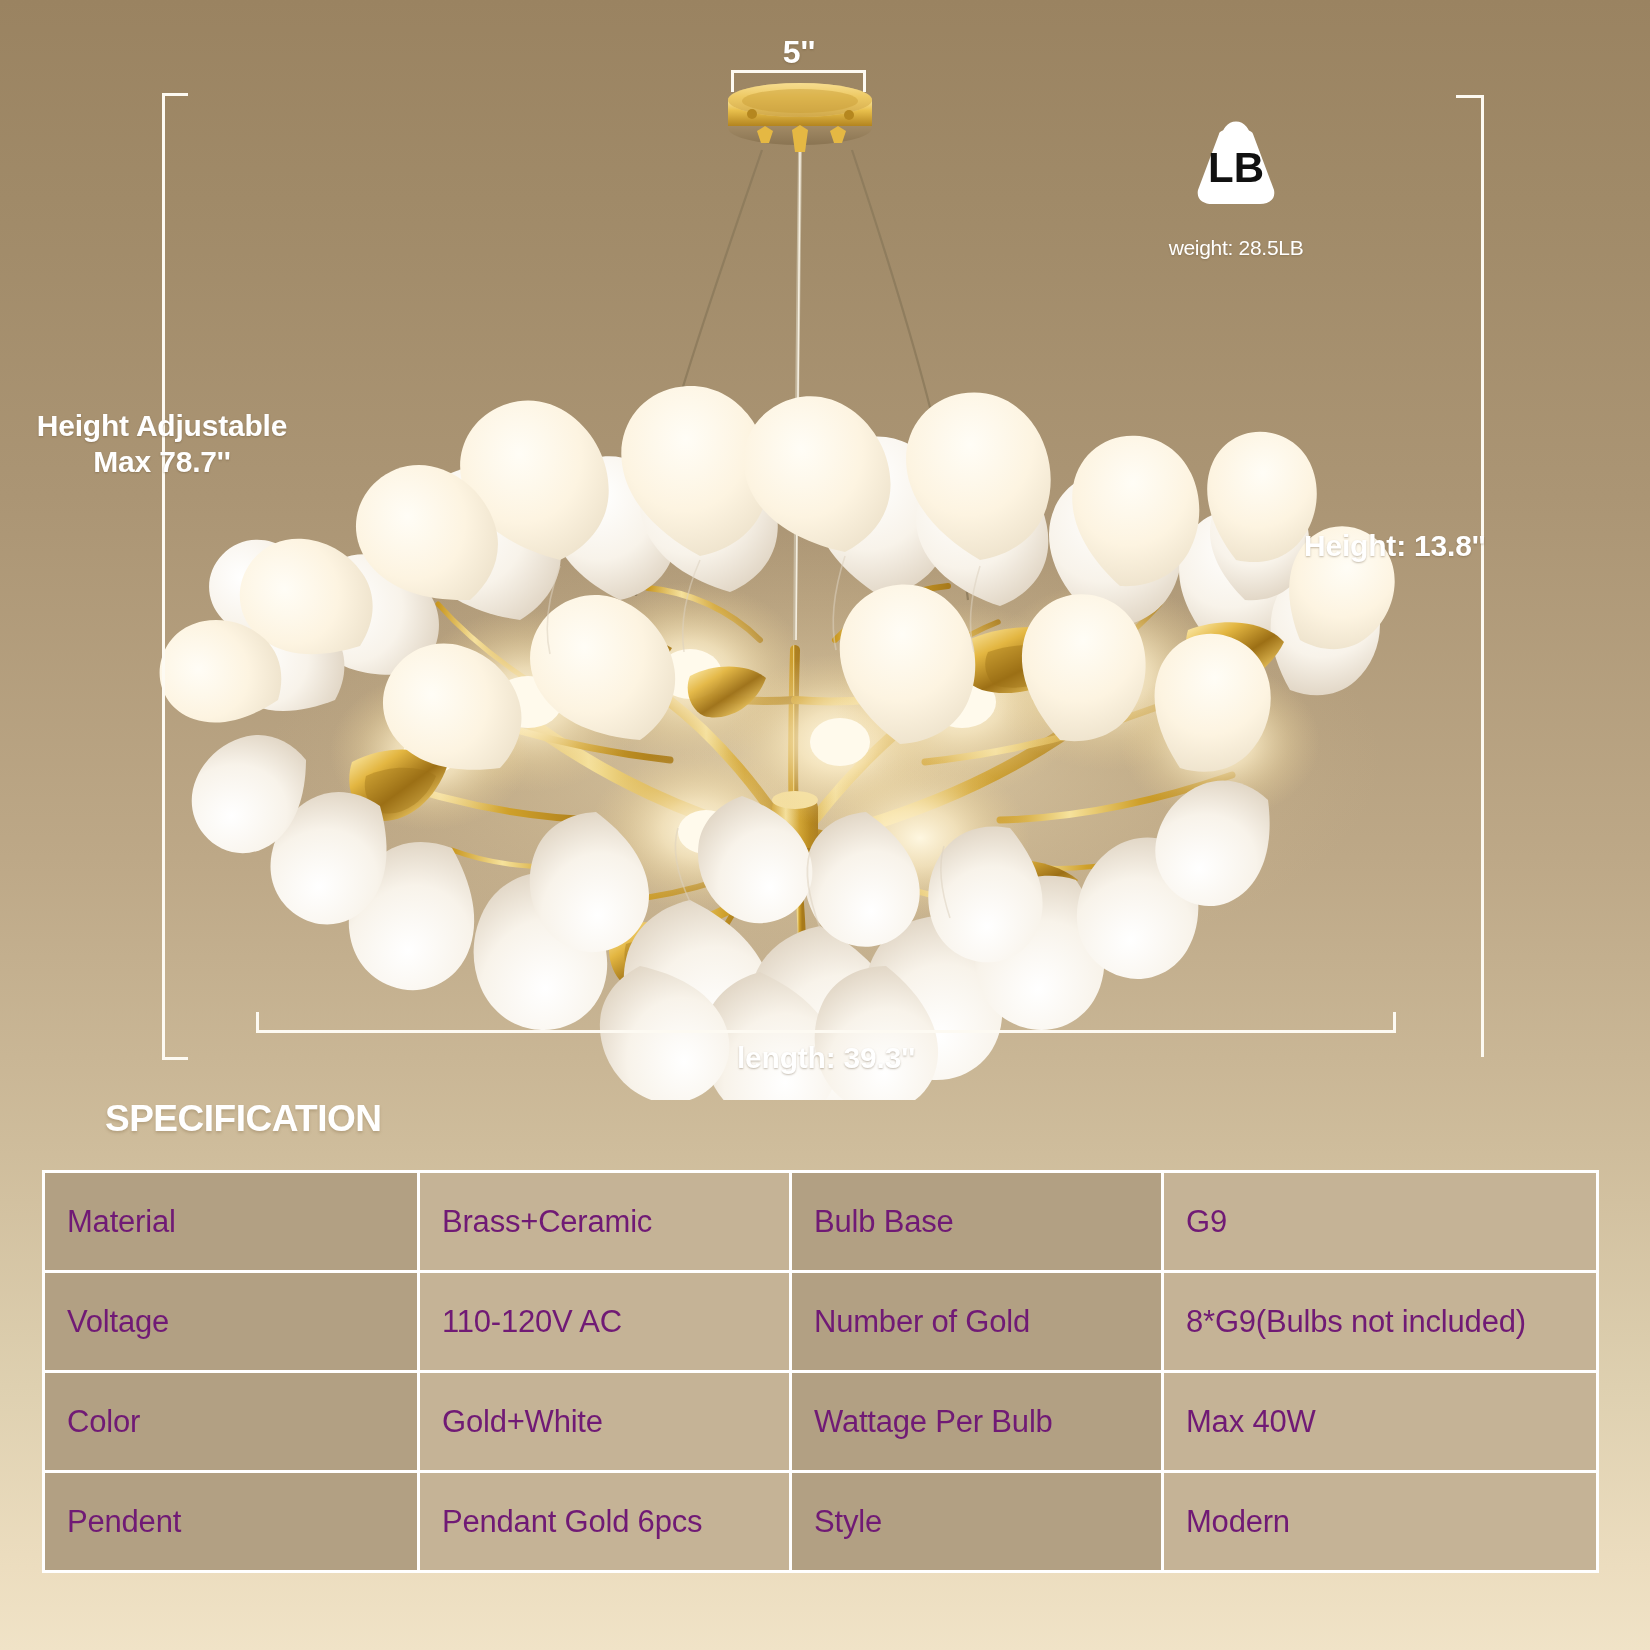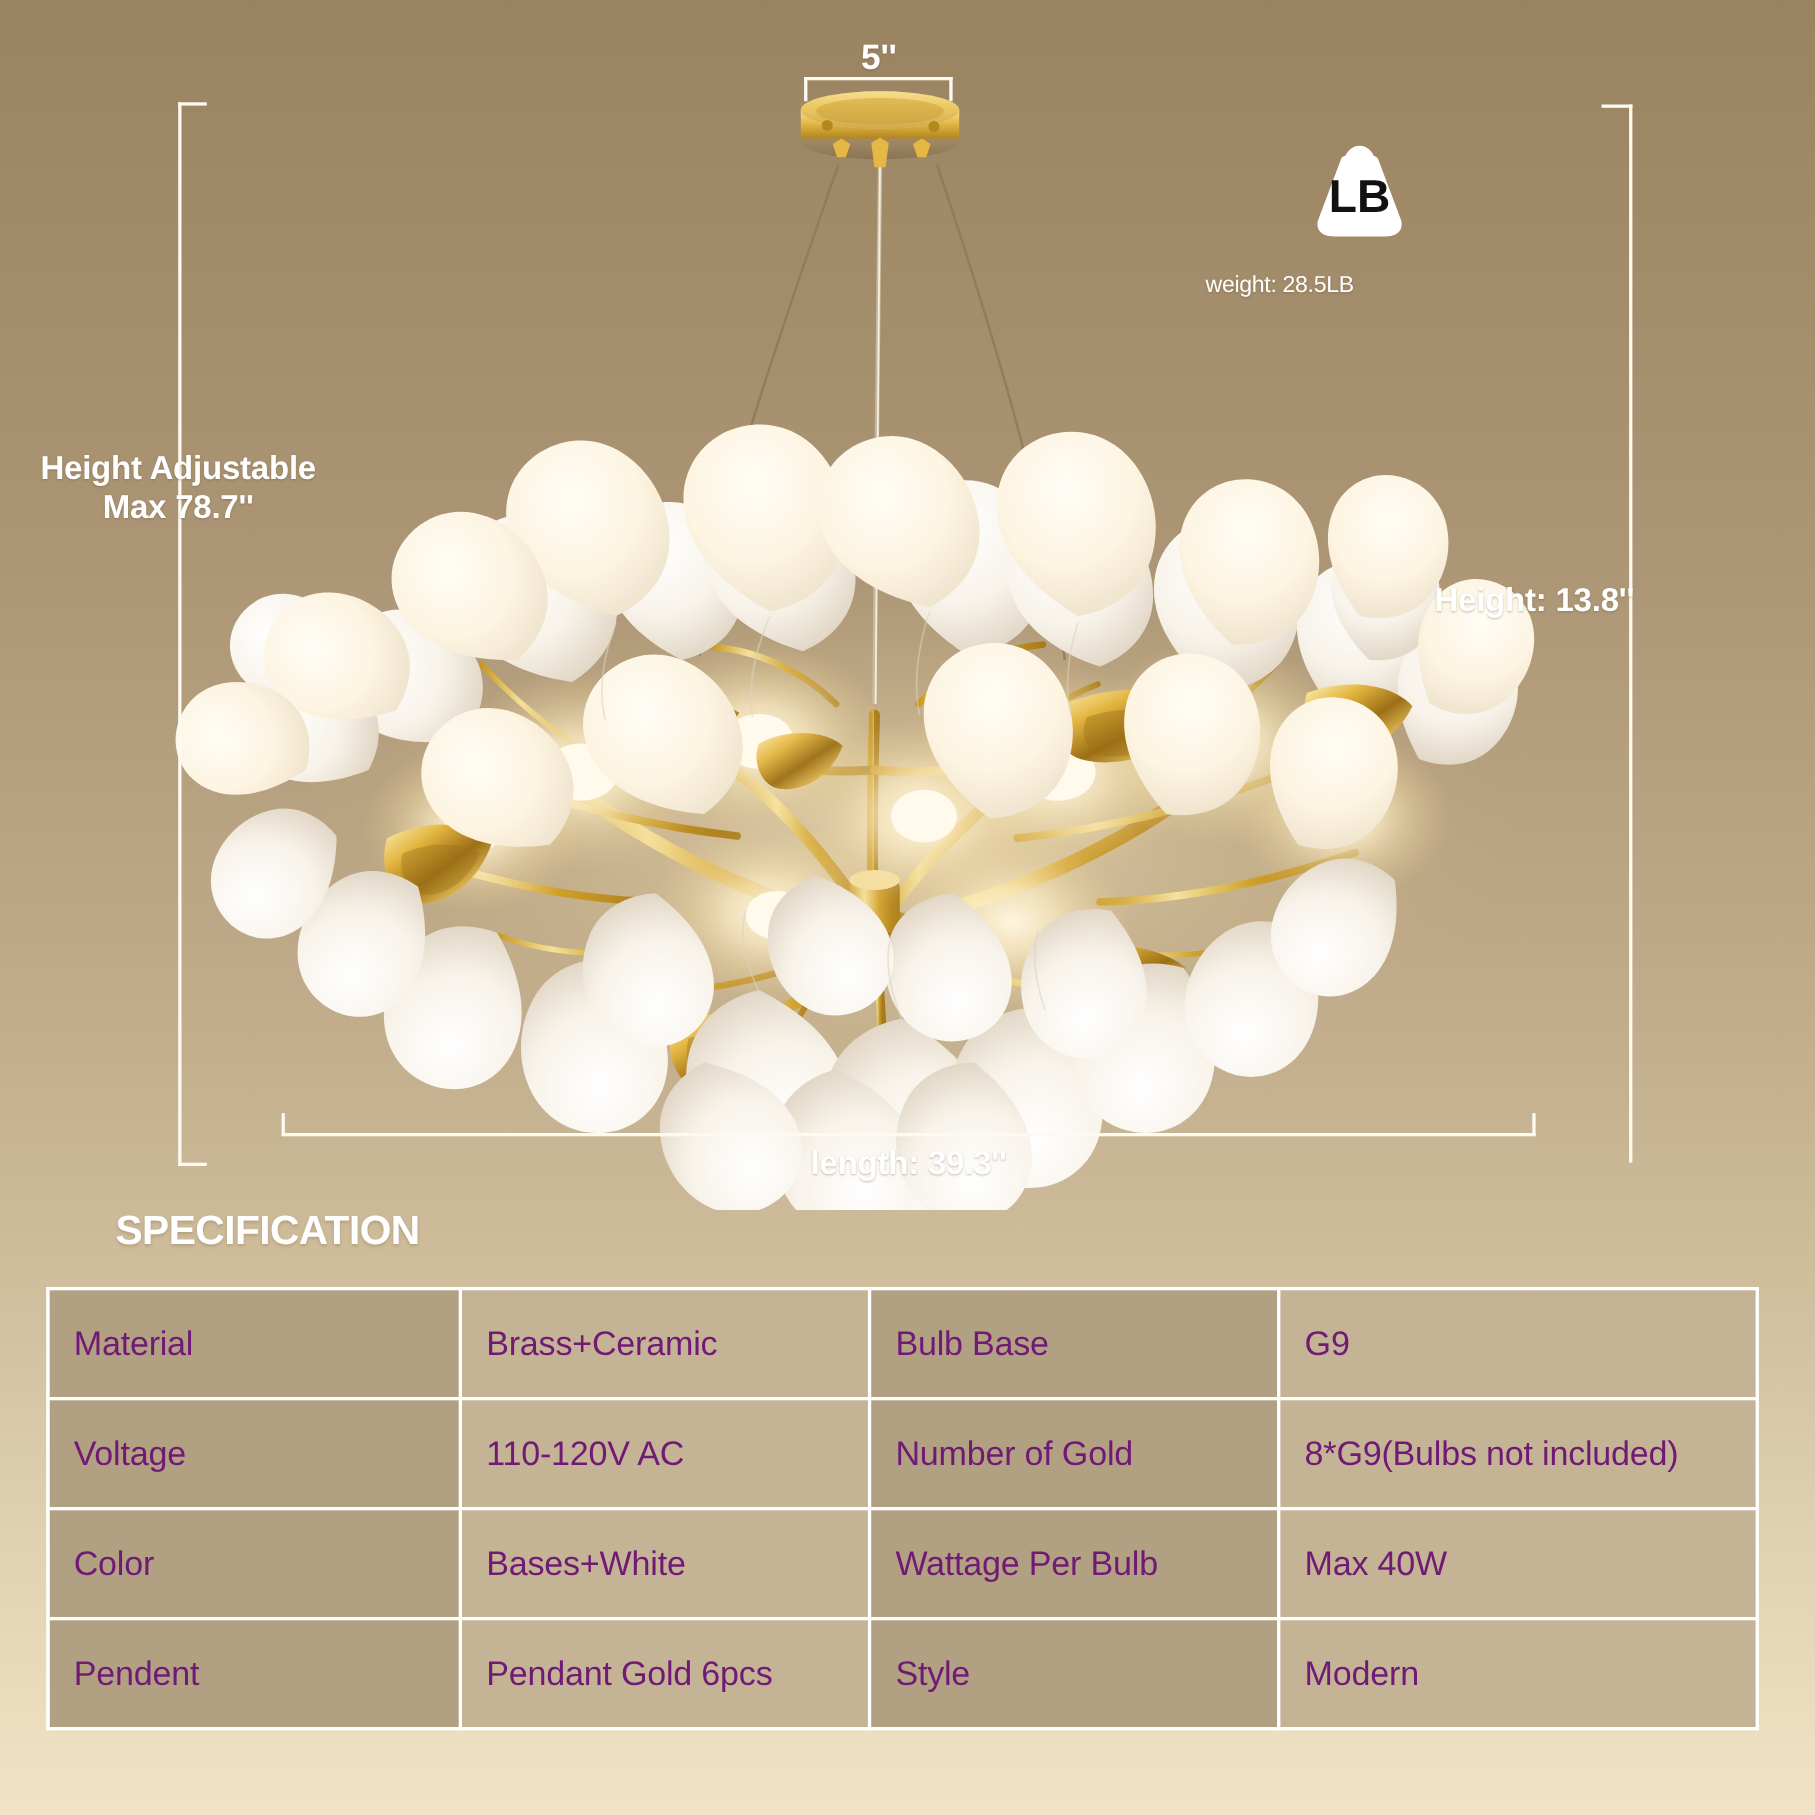--- a/index.html
+++ b/index.html
@@ -36,23 +36,23 @@
     font-weight: bold;
     text-align: center;
     line-height: 1.18;
     letter-spacing: -0.2px;
     text-shadow: 0 1px 2px rgba(90,70,40,.35);
   }
 
   
   #weight-badge {
     position: absolute;
-    left: 1096px; top: 115px;
+    left: 1096px; top: 104px;
     width: 280px;
-    text-align: left;
+    text-align: center;
   }
   #weight-badge .wicon { display: block; margin: 0 auto; }
   #weight-badge .wtext {
     display: block;
     margin-top: 24px;
     color: #ffffff;
     font-size: 21px;
     letter-spacing: -0.3px;
     text-shadow: 0 1px 2px rgba(90,70,40,.3);
   }
@@ -373,21 +373,21 @@
           <td class="v">G9</td>
         </tr>
         <tr>
           <td class="k">Voltage</td>
           <td class="v">110-120V AC</td>
           <td class="k">Number of Gold</td>
           <td class="v">8*G9(Bulbs not included)</td>
         </tr>
         <tr>
           <td class="k">Color</td>
-          <td class="v">Bases+White</td>
+          <td class="v">Gold+White</td>
           <td class="k">Wattage Per Bulb</td>
           <td class="v">Max 40W</td>
         </tr>
         <tr>
           <td class="k">Pendent</td>
           <td class="v">Pendant Gold 6pcs</td>
           <td class="k">Style</td>
           <td class="v">Modern</td>
         </tr>
       </tbody>

